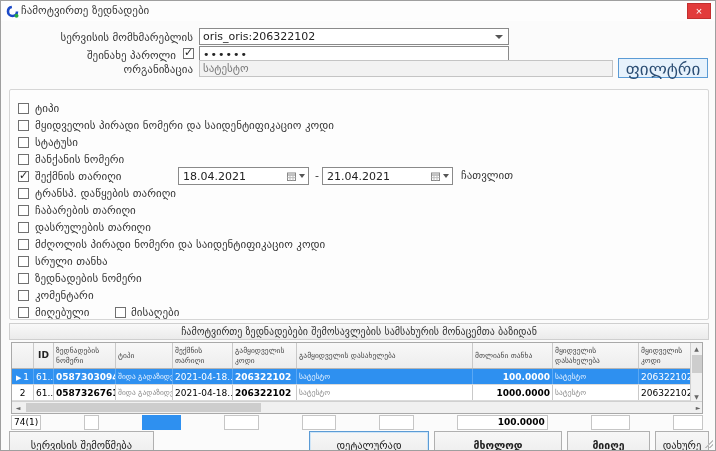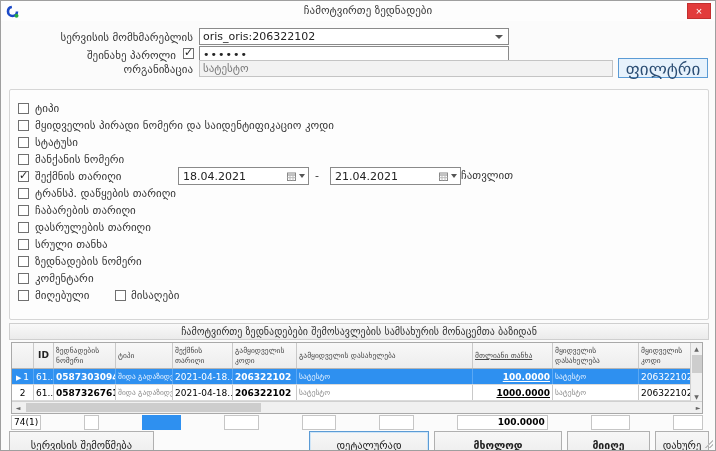--- a/index.html
+++ b/index.html
@@ -5,21 +5,21 @@
   * { margin:0; padding:0; box-sizing:border-box; }
   html,body { background:#d9d9d9; font-family:"DejaVu Sans", sans-serif; }
   .window {
     position:relative; width:716px; height:451px; margin:0 auto;
     background:#fbfbfb; border:1px solid #9f9f9f; overflow:hidden;
     font-family:"DejaVu Sans", sans-serif;
   }
   
   .titlebar { position:absolute; left:0; top:0; width:100%; height:20px; background:#fdfdfd; }
   .app-icon { position:absolute; left:5px; top:3px; width:14px; height:14px; }
-  .title { position:absolute; left:0; right:0; top:3px; text-align:center; font-size:11px; color:#3c3c3c;margin-left:20px; }
+  .title { position:absolute; left:0; right:0; top:3px; text-align:left; font-size:11px; color:#3c3c3c;margin-left:20px; }
   .close-btn { position:absolute; right:4px; top:2px; width:24px; height:16px; background:#e23b3b;
     border:1px solid #c22f2f; color:#fff; font-size:11px; line-height:13px; text-align:center; cursor:pointer; }
   
   .flabel { position:absolute; left:0; width:192px; text-align:right; font-size:11px; color:#3a3a3a; }
   .field { position:absolute; height:17px; background:#fff; border:1px solid #8a8a8a; font-size:11px;
     display:flex; align-items:center; padding:0 3px; color:#222; }
   .combo { justify-content:space-between; }
   .combo-arrow { width:0; height:0; border-left:4px solid transparent; border-right:4px solid transparent;
     border-top:4px solid #555; margin-right:2px; }
   .readonly { background:#f2f2f2; border-color:#c4c4c4; color:#7b7b7b; }
@@ -50,21 +50,21 @@
     background:#fff; border:1px solid #a9a9a9; overflow:hidden; }
   .grow { display:flex; width:679px; }
   .ghead { height:26px; background:linear-gradient(#f8f8f8,#ededed); border-bottom:1px solid #b5b5b5; }
   .gcell { border-right:1px solid #c9c9c9; padding:1px 2px; overflow:hidden; white-space:normal; }
   .ghead .gcell { font-size:7.5px; color:#444; line-height:1.25; display:flex; align-items:center; }
   .ghead .gcell.c-id { justify-content:center; font-weight:bold; font-size:9px; color:#222; }
   .drow { height:16px; border-bottom:1px solid #dadada; }
   .drow .gcell { font-size:9px; line-height:14px; white-space:nowrap; }
   .c-sel{width:22px; flex:none; text-align:center;} .c-id{width:20px; flex:none;}
   .c-waybill{width:62px; flex:none;} .c-type{width:57px; flex:none;} .c-created{width:60px; flex:none;}
-  .c-scode{width:64px; flex:none;} .c-sname{width:176px; flex:none;} .c-total{width:80px; flex:none; text-align:right;text-decoration:underline;}
+  .c-scode{width:64px; flex:none;} .c-sname{width:176px; flex:none;} .c-total{width:80px; flex:none; text-align:right;}
   .c-bname{width:86px; flex:none;} .c-bcode{width:52px; flex:none; border-right:none;}
   .drow .c-waybill, .drow .c-scode, .drow .c-total { font-weight:bold; }
   .drow .c-type, .drow .c-sname, .drow .c-bname { font-size:7.5px; color:#8a8a8a; }
   .drow.selected { background:#2e90f0; color:#fff; }
   .drow.selected .gcell { color:#fff; border-right-color:#5aa8f4; border-bottom:none; }
   .drow.selected .c-type, .drow.selected .c-sname, .drow.selected .c-bname { color:#e8f3ff; }
   .row-marker { font-size:7px; margin-right:2px; }
   
   .vscroll { position:absolute; right:0; top:0; width:12px; height:59px; background:#f0f0f0; border-left:1px solid #d0d0d0; }
   .vscroll .arr { display:block; height:11px; font-size:6px; text-align:center; color:#666; line-height:11px; background:#f0f0f0; cursor:pointer; }
@@ -161,21 +161,21 @@
               <rect x="0.5" y="1" width="8" height="7.5" fill="#fff" stroke="#888"></rect>
               <line x1="0.5" y1="3" x2="8.5" y2="3" stroke="#888"></line>
               <line x1="3" y1="3" x2="3" y2="8.5" stroke="#bbb"></line>
               <line x1="6" y1="3" x2="6" y2="8.5" stroke="#bbb"></line>
               <line x1="0.5" y1="5.7" x2="8.5" y2="5.7" stroke="#bbb"></line>
             </svg>
         </span>
         <span class="date-arrow"></span>
       </div>
       <span class="date-dash">-</span>
-      <div class="datebox" style="left:312px">
+      <div class="datebox" style="left:304px">
         <span>21.04.2021</span>
         <span class="spacer"></span>
         <span class="cal-icon">
           <svg width="9" height="9" viewBox="0 0 9 9">
               <rect x="0.5" y="1" width="8" height="7.5" fill="#fff" stroke="#888"></rect>
               <line x1="0.5" y1="3" x2="8.5" y2="3" stroke="#888"></line>
               <line x1="3" y1="3" x2="3" y2="8.5" stroke="#bbb"></line>
               <line x1="6" y1="3" x2="6" y2="8.5" stroke="#bbb"></line>
               <line x1="0.5" y1="5.7" x2="8.5" y2="5.7" stroke="#bbb"></line>
             </svg>
@@ -193,20 +193,24 @@
     <div class="cb-row">
       <span class="cb"></span>
       <span class="cb-label">ჩაბარების თარიღი</span>
     </div>
 
     <div class="cb-row">
       <span class="cb"></span>
       <span class="cb-label">დასრულების თარიღი</span>
     </div>
 
+    <div class="cb-row">
+      <span class="cb"></span>
+      <span class="cb-label">მძღოლის პირადი ნომერი და საიდენტიფიკაციო კოდი</span>
+    </div>
 
     <div class="cb-row">
       <span class="cb"></span>
       <span class="cb-label">სრული თანხა</span>
     </div>
 
     <div class="cb-row">
       <span class="cb"></span>
       <span class="cb-label">ზედნადების ნომერი</span>
     </div>

